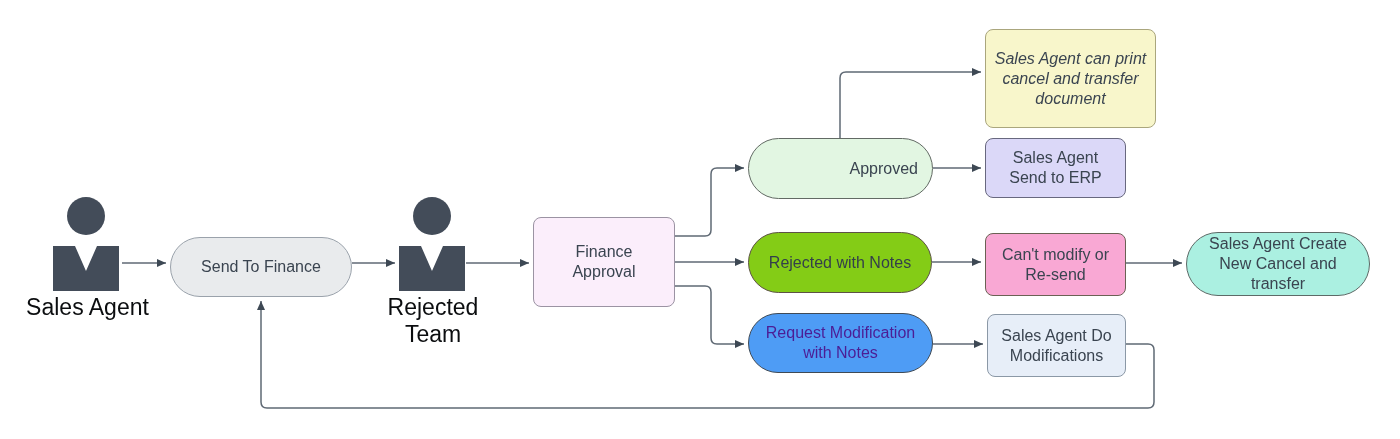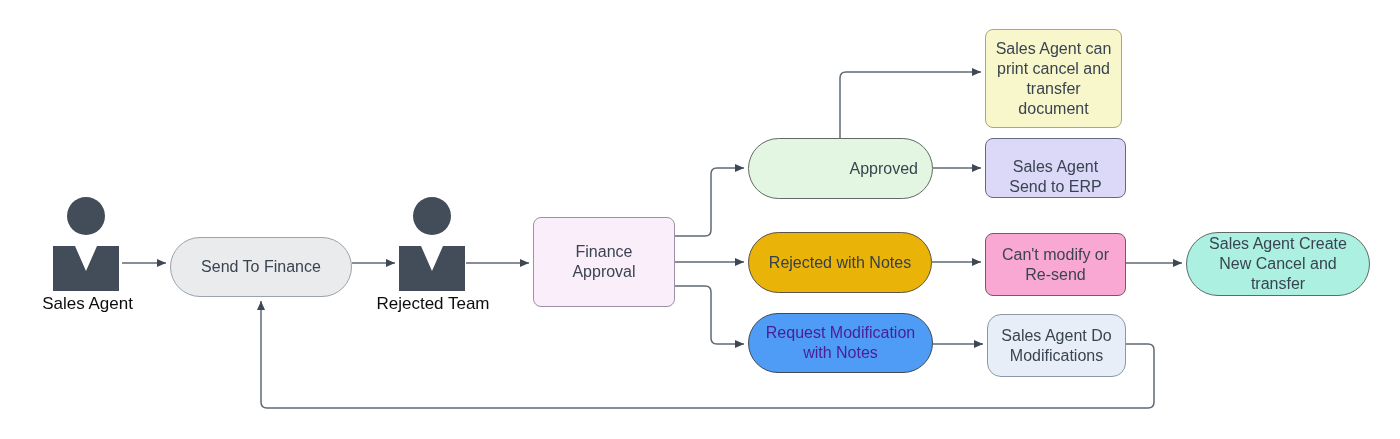--- a/index.html
+++ b/index.html
@@ -11,21 +11,21 @@
   .edge { fill:none; stroke-width:1.5; stroke-linejoin:round; }
   .node {
     position:absolute; box-sizing:border-box;
     display:flex; align-items:center; justify-content:center; text-align:center;
     border:1.5px solid #60666d; font-size:16px; line-height:1.25; color:#3a4450;
   }
   .pill { border-radius:32px; }
   .rect { border-radius:8px; }
   .actor { position:absolute; }
   .actor-label {
-    position:absolute; text-align:center; font-size:17px; color:#0b0d0f;
+    position:absolute; text-align:center; font-size:23px; color:#0b0d0f;
   }
 </style>
 </head>
 <body>
 
 <div class="canvas">
 
   <svg class="edge-layer">
     <defs>
       <marker id="arrow" markerUnits="userSpaceOnUse" markerWidth="12" markerHeight="10" refX="9" refY="4" orient="auto">
@@ -63,41 +63,41 @@
   </div>
 
   <div class="node rect" style="left: 533px; top: 217px; width: 142px; height: 90px; padding: 8px 26px; background: rgb(251, 238, 251); border-color: rgb(155, 147, 163); color: rgb(58, 68, 80);">
     <span>Finance Approval</span>
   </div>
 
   <div class="node pill" style="left: 748px; top: 138px; width: 185px; height: 61px; padding: 0px 14px; background: rgb(226, 246, 226); border-color: rgb(98, 106, 100); color: rgb(58, 68, 80); justify-content: flex-end;">
     <span>Approved</span>
   </div>
 
-  <div class="node rect" style="left: 985px; top: 29px; width: 137px; height: 99px; padding: 12px 8px; background: rgb(248, 246, 203); border-color: rgb(170, 166, 125); color: rgb(58, 68, 80);">
+  <div class="node rect" style="left: 985px; top: 29px; width: 171px; height: 99px; padding: 12px 8px; background: rgb(248, 246, 203); border-color: rgb(170, 166, 125); color: rgb(58, 68, 80); font-style: italic;">
     <span>Sales Agent can print cancel and transfer document</span>
   </div>
 
-  <div class="node rect" style="left: 985px; top: 138px; width: 141px; height: 60px; padding: 0px 18px; background: rgb(219, 216, 248); border-color: rgb(104, 104, 127); color: rgb(58, 68, 80); align-items: flex-end;">
+  <div class="node rect" style="left: 985px; top: 138px; width: 141px; height: 60px; padding: 0px 18px; background: rgb(219, 216, 248); border-color: rgb(104, 104, 127); color: rgb(58, 68, 80);">
     <span>Sales Agent Send to ERP</span>
   </div>
 
-  <div class="node pill" style="left: 748px; top: 232px; width: 184px; height: 61px; padding: 0px 12px; background: #eab308; border-color: rgb(93, 82, 70); color: rgb(52, 63, 75);">
+  <div class="node pill" style="left: 748px; top: 232px; width: 184px; height: 61px; padding: 0px 12px; background: #84cc16; border-color: rgb(93, 82, 70); color: rgb(52, 63, 75);">
     <span>Rejected with Notes</span>
   </div>
 
   <div class="node rect" style="left: 985px; top: 233px; width: 141px; height: 63px; padding: 16px 10px; background: #f9a8d4; border-color: rgb(107, 97, 84); color: rgb(58, 68, 80);">
     <span>Can't modify or Re-send</span>
   </div>
 
   <div class="node pill" style="left: 1186px; top: 232px; width: 184px; height: 64px; padding: 0px 14px; background: rgb(171, 240, 225); border-color: rgb(93, 106, 103); color: rgb(58, 68, 80);">
     <span>Sales Agent Create New Cancel and transfer</span>
   </div>
 
   <div class="node pill" style="left: 748px; top: 313px; width: 185px; height: 60px; padding: 0px 12px; background: rgb(78, 156, 245); border-color: rgb(63, 74, 86); color: #4c1d95;">
     <span>Request Modification with Notes</span>
   </div>
 
-  <div class="node rect" style="left: 987px; top: 314px; width: 139px; height: 63px; padding: 0px 10px; background: rgb(231, 238, 248); border-color: rgb(139, 152, 166); color: rgb(58, 68, 80); border-radius: 14px;">
+  <div class="node rect" style="left: 987px; top: 314px; width: 139px; height: 63px; padding: 0px 10px; background: rgb(231, 238, 248); border-color: rgb(139, 152, 166); color: rgb(58, 68, 80);">
     <span>Sales Agent Do Modifications</span>
   </div>
 
 </div>
 
 </body></html>

